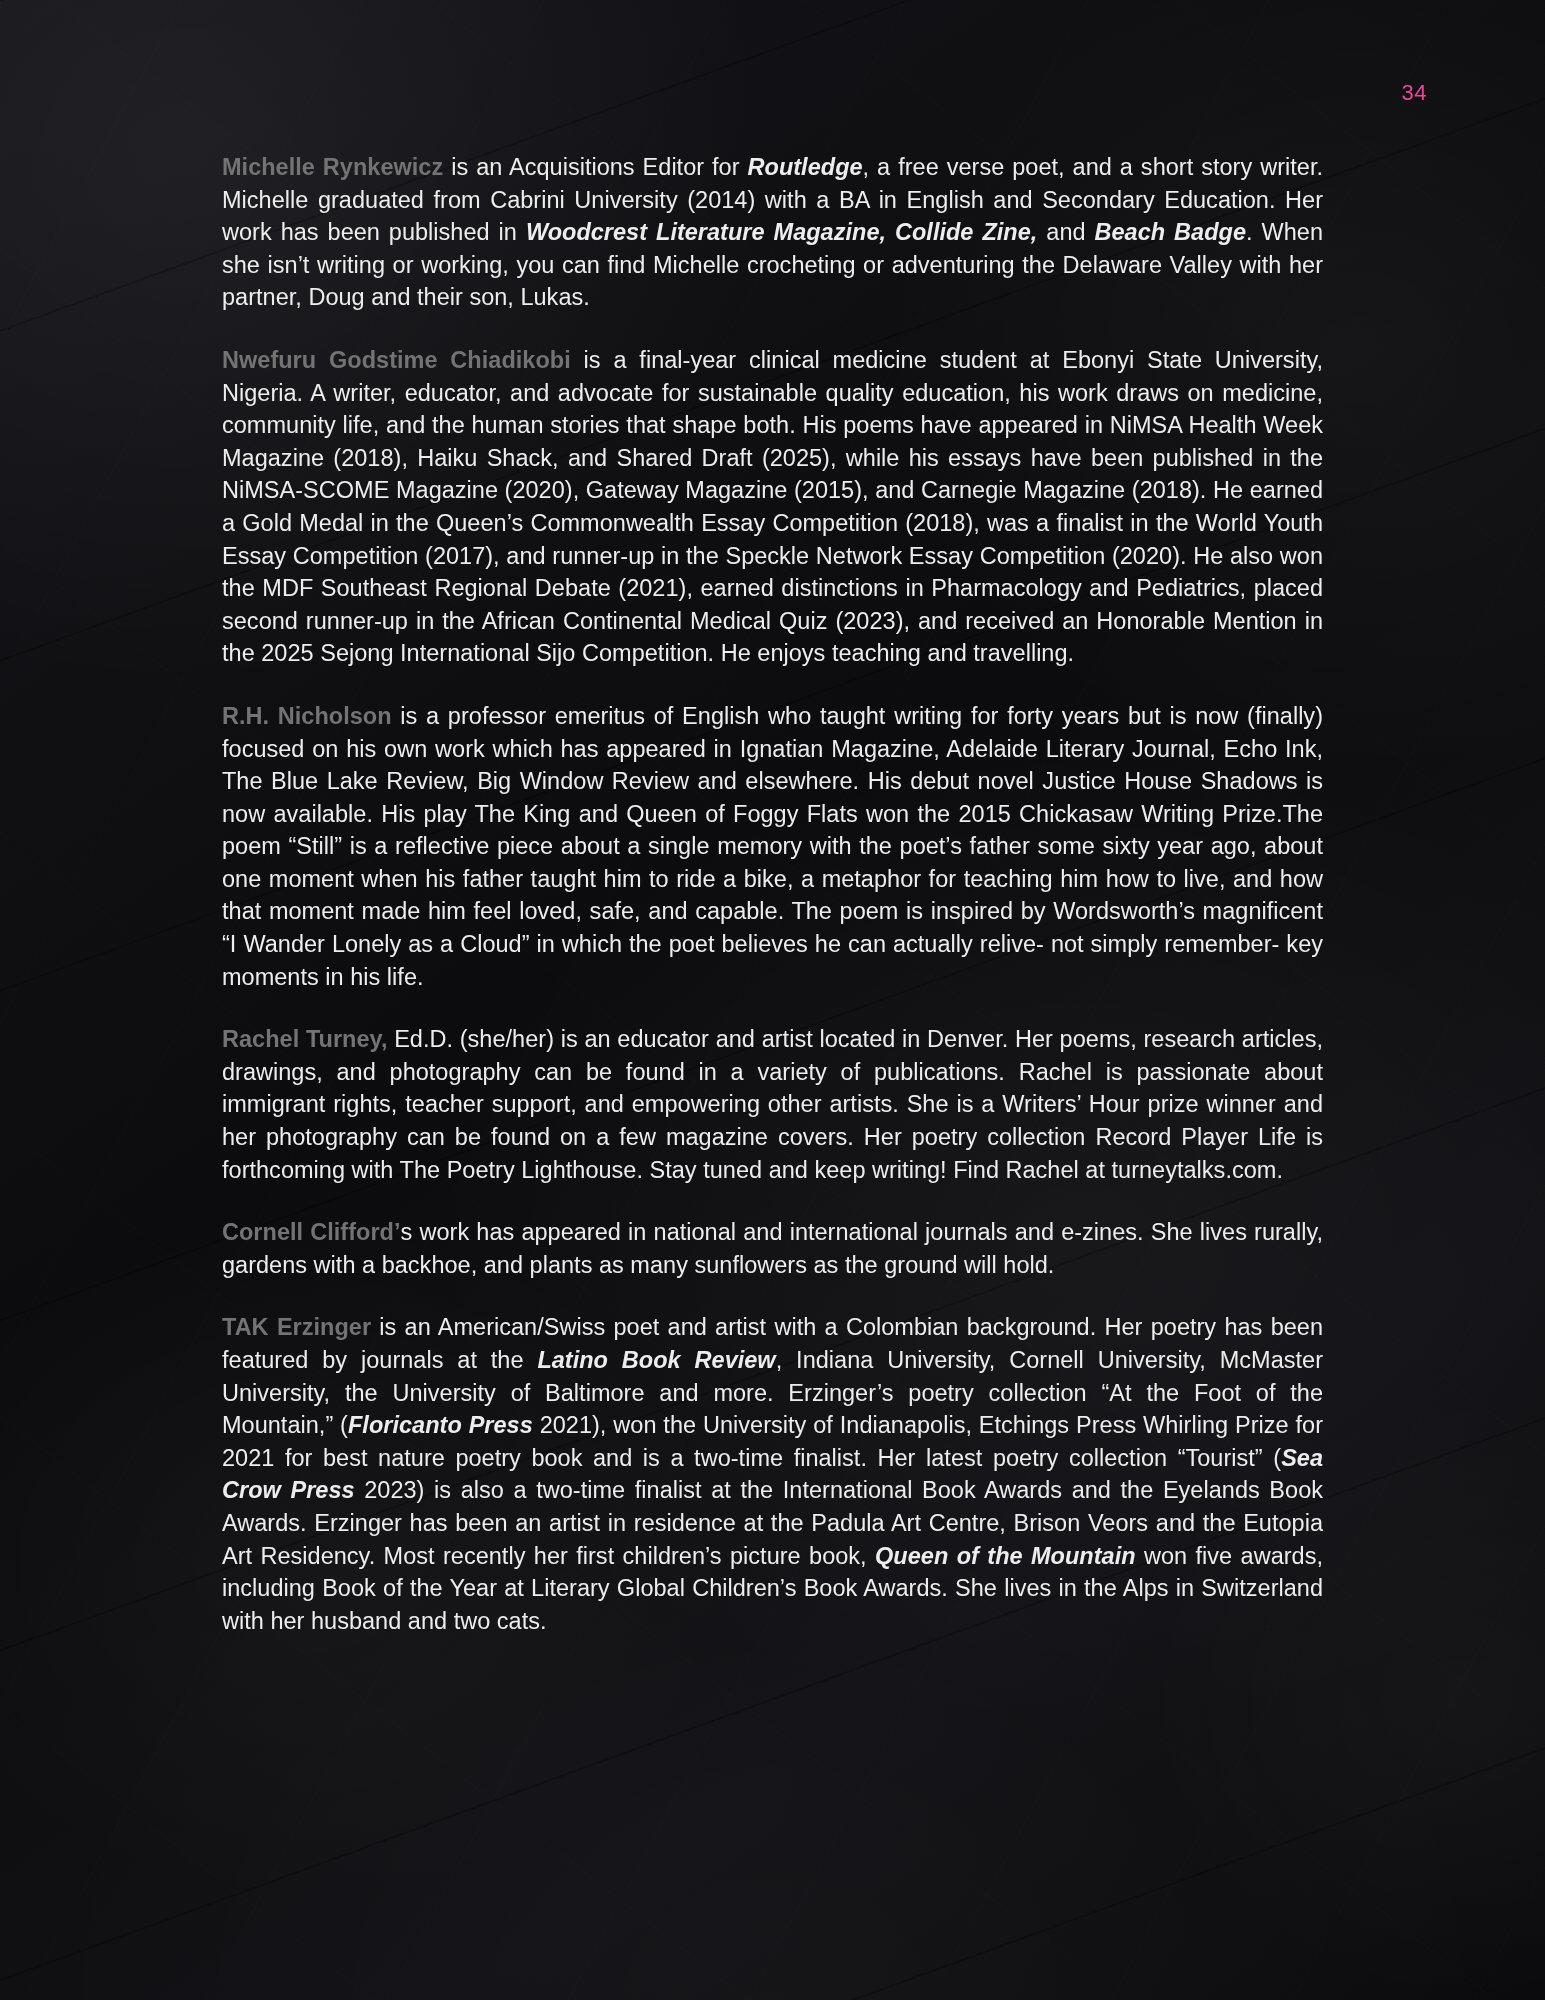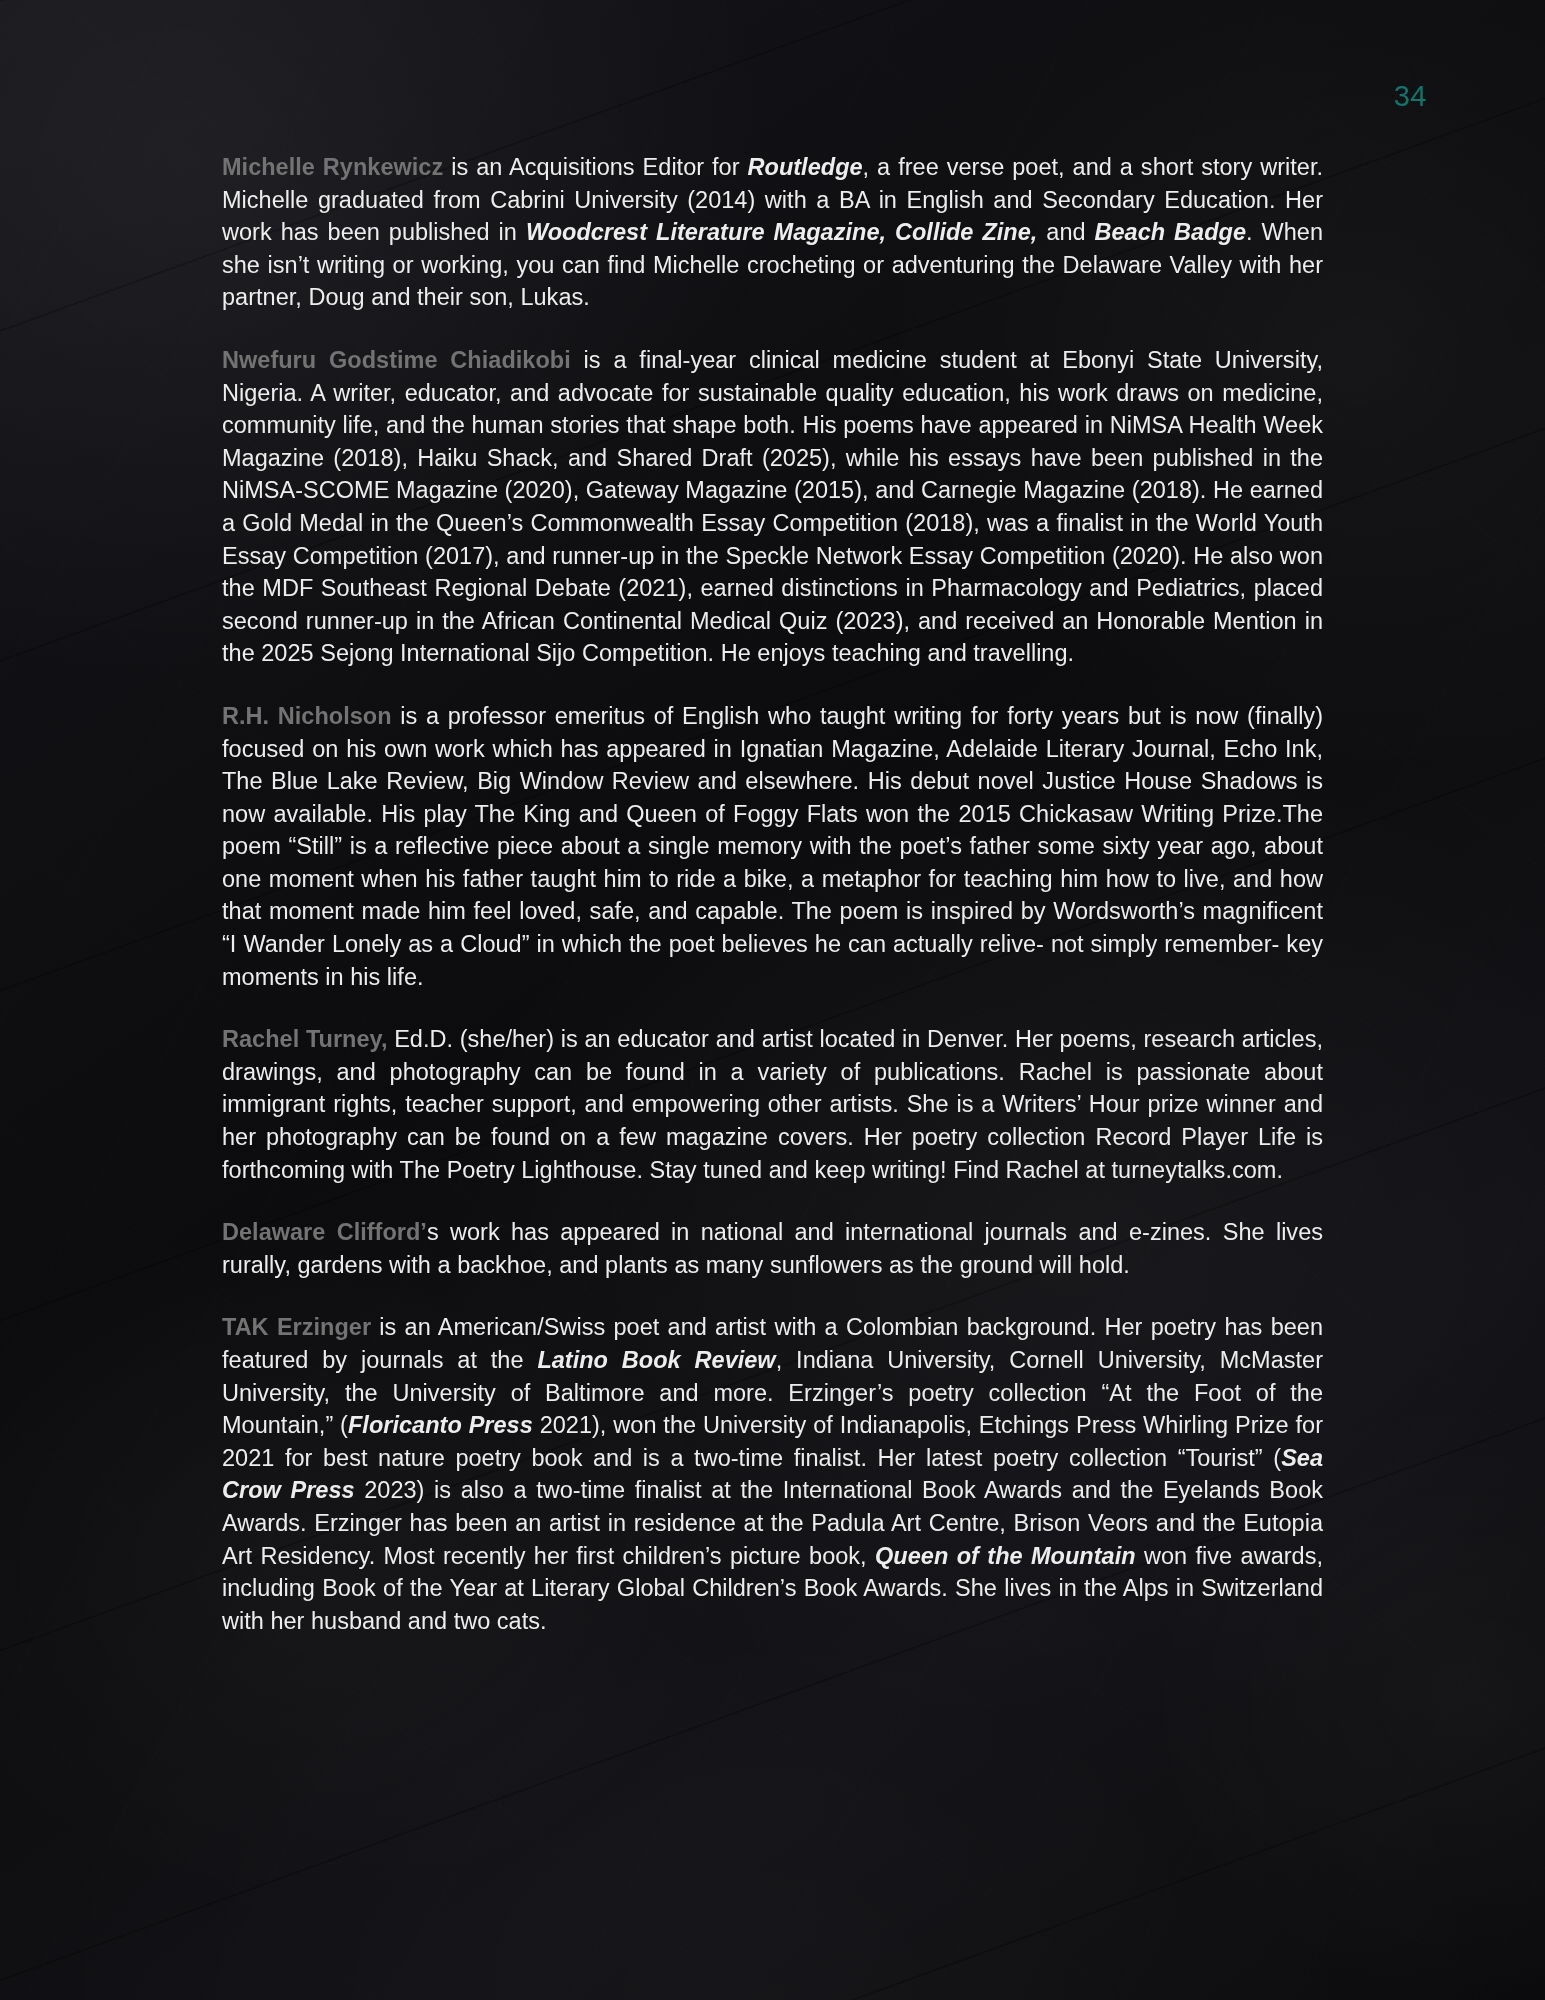--- a/index.html
+++ b/index.html
@@ -46,23 +46,23 @@
   .content {
     position: relative;
     z-index: 2;
     padding: 0;
   }
 
   .page-number {
     position: absolute;
     top: 80px;
     right: 118px;
-    font-size: 29px;
+    font-size: 22px;
     letter-spacing: 0.5px;
-    color: #0f766e;
+    color: #ec4899;
   }
 
   .body-column {
     position: absolute;
     top: 151px;
     left: 222px;
     width: 1101px;
   }
 
   p.bio {
@@ -94,17 +94,17 @@
 
 <div class="content">
 
   <div class="page-number">34</div>
 
   <div class="body-column" id="bio-list">
       <p class="bio"><span class="name">Michelle Rynkewicz</span><span> is an Acquisitions Editor for </span><span class="ital">Routledge</span><span>, a free verse poet, and a short story writer. Michelle graduated from Cabrini University (2014) with a BA in English and Secondary Education. Her work has been published in </span><span class="ital">Woodcrest Literature Magazine, Collide Zine,</span><span> and </span><span class="ital">Beach Badge</span><span>. When she isn’t writing or working, you can find Michelle crocheting or adventuring the Delaware Valley with her partner, Doug and their son, Lukas.</span></p>
       <p class="bio"><span class="name">Nwefuru Godstime Chiadikobi</span><span> is a final-year clinical medicine student at Ebonyi State University, Nigeria. A writer, educator, and advocate for sustainable quality education, his work draws on medicine, community life, and the human stories that shape both. His poems have appeared in NiMSA Health Week Magazine (2018), Haiku Shack, and Shared Draft (2025), while his essays have been published in the NiMSA-SCOME Magazine (2020), Gateway Magazine (2015), and Carnegie Magazine (2018). He earned a Gold Medal in the Queen’s Commonwealth Essay Competition (2018), was a finalist in the World Youth Essay Competition (2017), and runner-up in the Speckle Network Essay Competition (2020). He also won the MDF Southeast Regional Debate (2021), earned distinctions in Pharmacology and Pediatrics, placed second runner-up in the African Continental Medical Quiz (2023), and received an Honorable Mention in the 2025 Sejong International Sijo Competition. He enjoys teaching and travelling.</span></p>
       <p class="bio"><span class="name">R.H. Nicholson</span><span> is a professor emeritus of English who taught writing for forty years but is now (finally) focused on his own work which has appeared in Ignatian Magazine, Adelaide Literary Journal, Echo Ink, The Blue Lake Review, Big Window Review and elsewhere. His debut novel Justice House Shadows is now available. His play The King and Queen of Foggy Flats won the 2015 Chickasaw Writing Prize.The poem “Still” is a reflective piece about a single memory with the poet’s father some sixty year ago, about one moment when his father taught him to ride a bike, a metaphor for teaching him how to live, and how that moment made him feel loved, safe, and capable. The poem is inspired by Wordsworth’s magnificent “I Wander Lonely as a Cloud” in which the poet believes he can actually relive- not simply remember- key moments in his life.</span></p>
       <p class="bio"><span class="name">Rachel Turney,</span><span> Ed.D. (she/her) is an educator and artist located in Denver. Her poems, research articles, drawings, and photography can be found in a variety of publications. Rachel is passionate about immigrant rights, teacher support, and empowering other artists. She is a Writers’ Hour prize winner and her photography can be found on a few magazine covers. Her poetry collection Record Player Life is forthcoming with The Poetry Lighthouse. Stay tuned and keep writing! Find Rachel at turneytalks.com.</span></p>
-      <p class="bio"><span class="name">Delaware Clifford’</span><span>s work has appeared in national and international journals and e-zines. She lives rurally, gardens with a backhoe, and plants as many sunflowers as the ground will hold.</span></p>
+      <p class="bio"><span class="name">Cornell Clifford’</span><span>s work has appeared in national and international journals and e-zines. She lives rurally, gardens with a backhoe, and plants as many sunflowers as the ground will hold.</span></p>
       <p class="bio"><span class="name">TAK Erzinger</span><span> is an American/Swiss poet and artist with a Colombian background. Her poetry has been featured by journals at the </span><span class="ital">Latino Book Review</span><span>, Indiana University, Cornell University, McMaster University, the University of Baltimore and more. Erzinger’s poetry collection “At the Foot of the Mountain,” (</span><span class="ital">Floricanto Press</span><span> 2021), won the University of Indianapolis, Etchings Press Whirling Prize for 2021 for best nature poetry book and is a two-time finalist. Her latest poetry collection “Tourist” (</span><span class="ital">Sea Crow Press</span><span> 2023) is also a two-time finalist at the International Book Awards and the Eyelands Book Awards. Erzinger has been an artist in residence at the Padula Art Centre, Brison Veors and the Eutopia Art Residency. Most recently her first children’s picture book, </span><span class="ital">Queen of the Mountain</span><span> won five awards, including Book of the Year at Literary Global Children’s Book Awards. She lives in the Alps in Switzerland with her husband and two cats.</span></p>
     </div>
 
 </div>
 
 </body></html>

